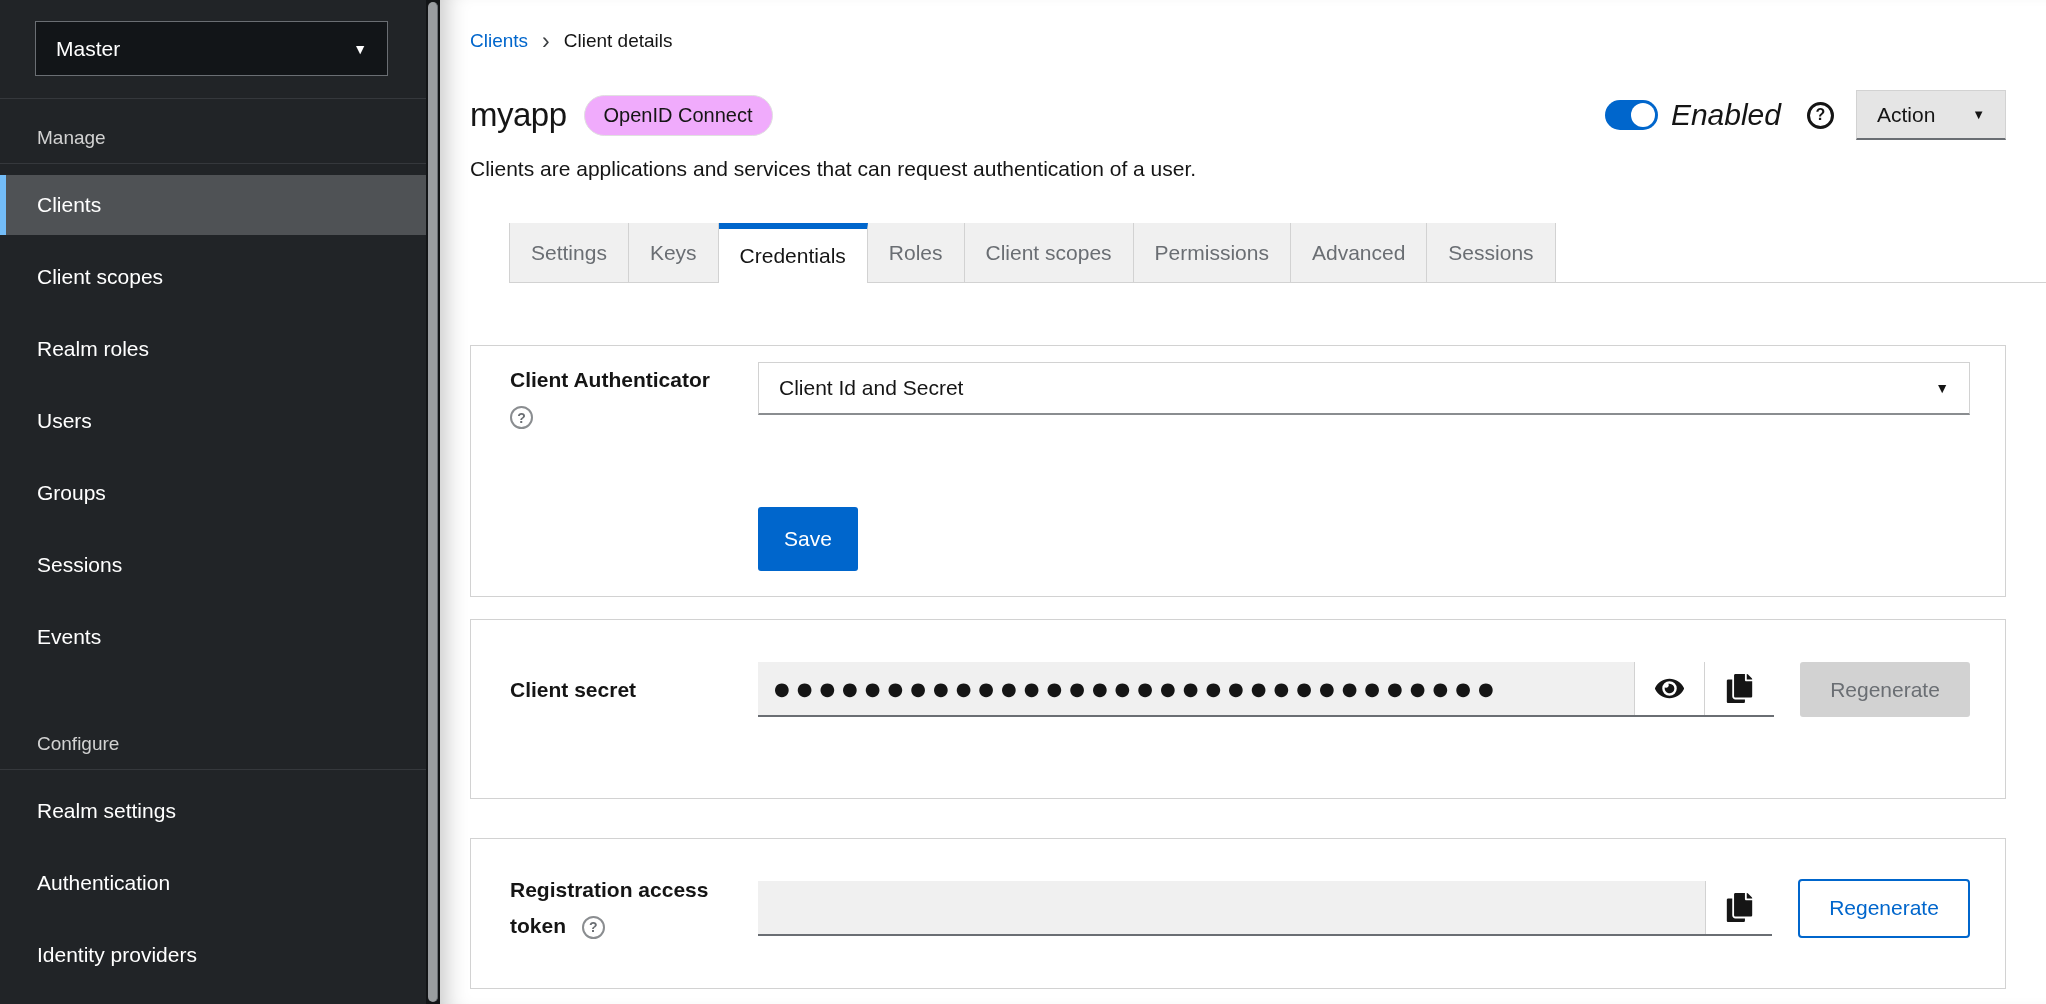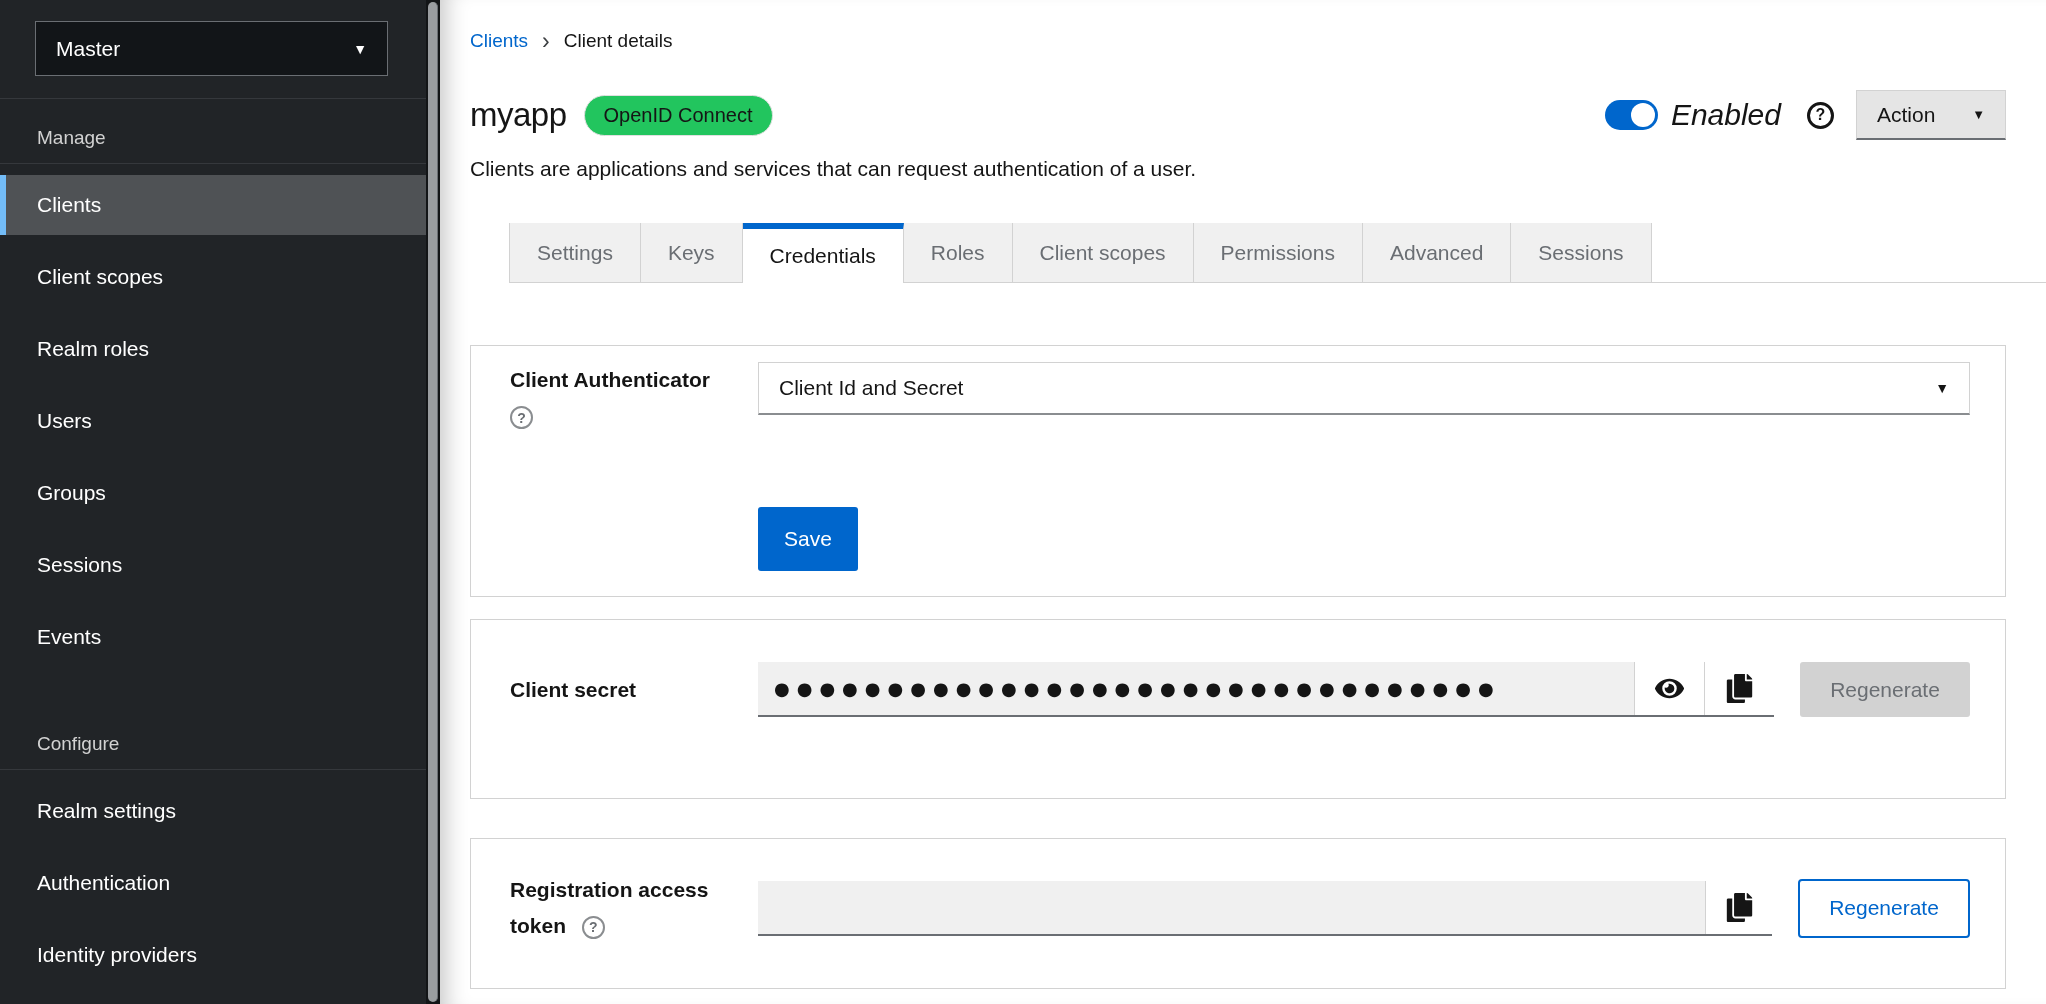--- a/index.html
+++ b/index.html
@@ -79,21 +79,21 @@
     overflow: hidden;
   }
   .breadcrumb { display: flex; align-items: center; font-size: 19px; gap: 14px; }
   .breadcrumb a { color: #0066cc; text-decoration: none; cursor: pointer; }
   .crumb-sep { color: #3c3f42; font-size: 23px; line-height: 19px; }
 
   .header-row { display: flex; align-items: center; margin-top: 38px; }
   .page-title { font-size: 33px; font-weight: 400; color: #151515; letter-spacing: -0.5px; }
   .badge {
     margin-left: 17px;
-    background: #22c55e;
+    background: #f0abfc;
     border: 1px solid #e0e0e0;
     border-radius: 22px;
     height: 41px; display: flex; align-items: center;
     padding: 0 19px;
     font-size: 20px; color: #151515;
   }
   .header-controls { margin-left: auto; display: flex; align-items: center; }
   .toggle {
     width: 53px; height: 30px; border-radius: 15px;
     background: #0066cc; position: relative; cursor: pointer;
@@ -135,21 +135,21 @@
 
   
   .tabs-row {
     margin-top: 42px; margin-left: 39px; margin-right: -40px;
     display: flex; align-items: flex-end;
     border-bottom: 1px solid #d2d2d2;
   }
   .tab {
     height: 59px;
     display: flex; align-items: center;
-    padding: 0 27px;
+    padding: 0 21px;
     background: #f0f0f0;
     color: #6a6e73;
     font-size: 21px;
     border-right: 1px solid #d2d2d2;
     cursor: pointer;
   }
   .tab:first-child { border-left: 1px solid #d2d2d2; }
   .tab.active {
     height: 60px; margin-bottom: -1px;
     background: #ffffff; color: #151515;

